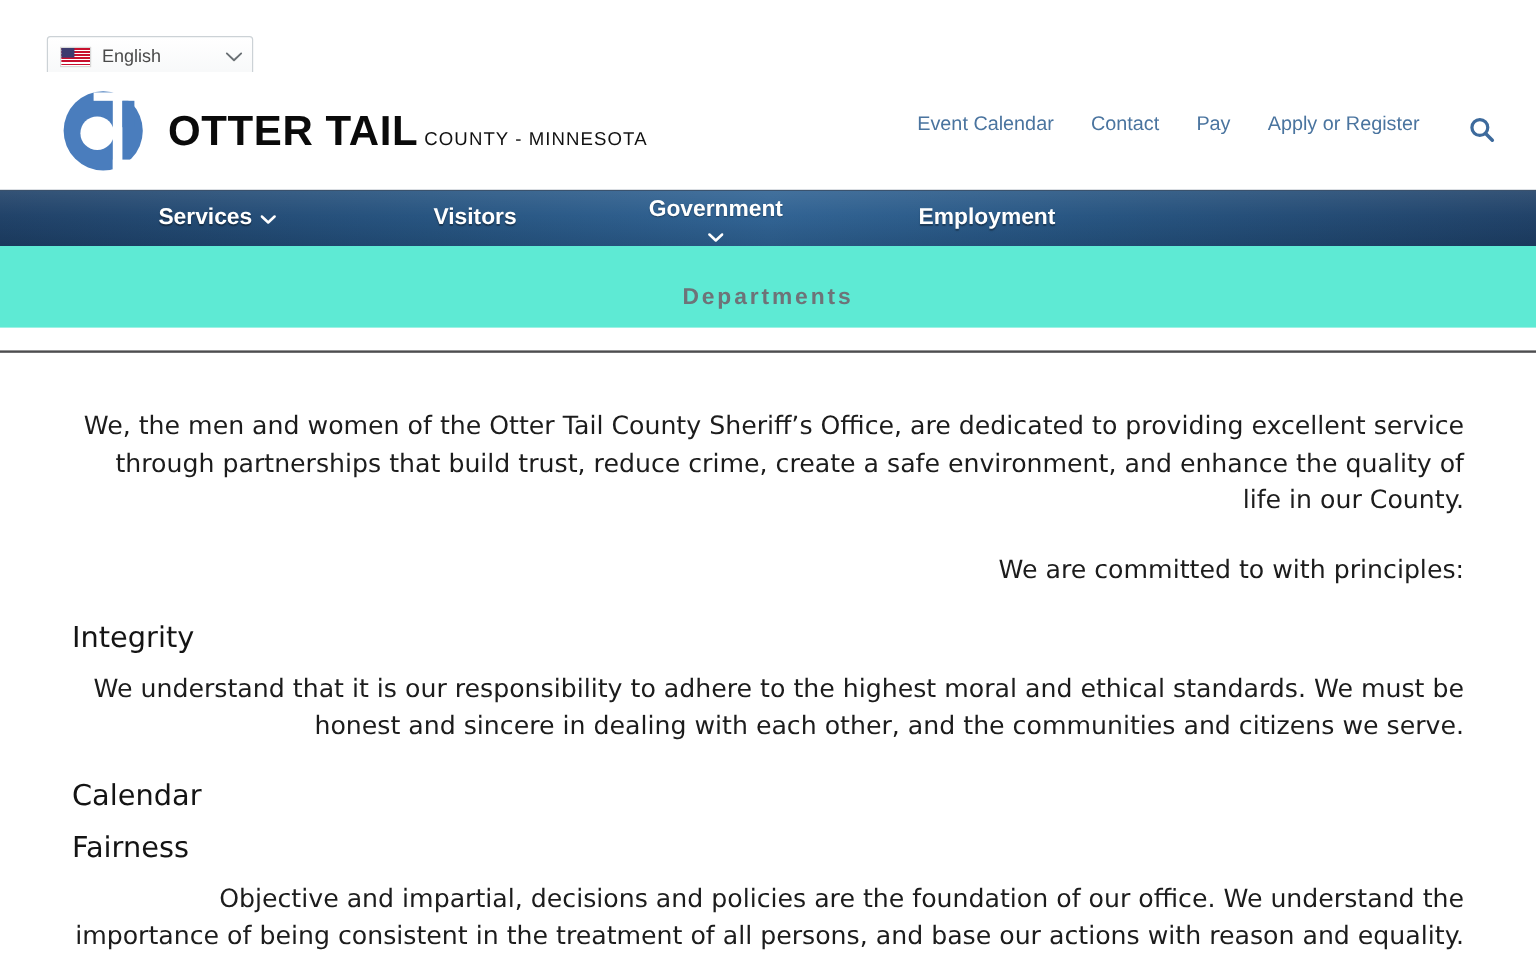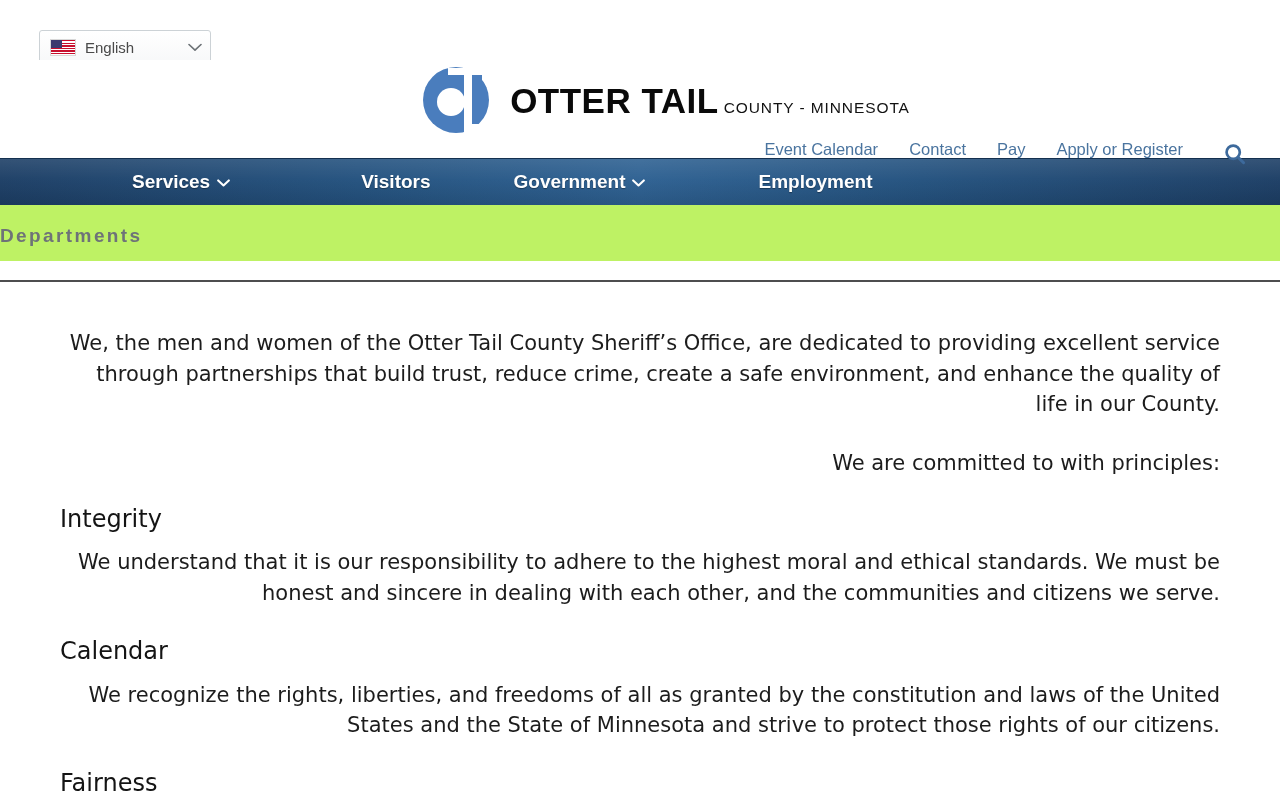--- a/index.html
+++ b/index.html
@@ -76,21 +76,20 @@
     align-items: center;
   }
 
   
   .masthead {
     height: 98px;
     position: relative;
     display: flex;
     align-items: center;
     background: #ffffff;
-    flex-direction: column;
   }
   .brand {
     display: flex;
     align-items: center;
     margin-left: 48px;
     text-decoration: none;
   }
   .logo-mark {
     width: 80px;
     height: 80px;
@@ -169,34 +168,35 @@
     text-decoration: none;
     display: flex;
     align-items: center;
     gap: 7px;
     cursor: pointer;
     text-shadow: 0 1px 1px rgba(0,0,0,0.35);
     white-space: nowrap;
   }
   .nav-item:nth-child(1) { margin-left: 22px; }
   .nav-item:nth-child(2) { margin-left: 131px; }
-  .nav-item:nth-child(3) { margin-left: 83px; }
+  .nav-item:nth-child(3) { margin-left: 110px; flex-direction: column; }
   .nav-item:nth-child(4) { margin-left: 113px; }
   .nav-caret {
     display: inline-flex;
     align-items: center;
     position: relative;
     top: 1px;
   }
 
   
   .title-block {
-    padding-top: 20px;
+    text-align: center;
+    padding-top: 32px;
     padding-bottom: 14px;
-    background: #bef264;
+    background: #5eead4;
   }
   .eyebrow {
     font-family: "Liberation Sans", sans-serif;
     font-weight: bold;
     font-size: 19px;
     letter-spacing: 2.4px;
     color: #6e7378;
     margin: 0;
   }
   .page-title {
@@ -332,18 +332,17 @@
 <div class="title-rule"></div>
 
 <main class="content">
   <p>We, the men and women of the Otter Tail County Sheriff’s Office, are dedicated to providing excellent service through partnerships that build trust, reduce crime, create a safe environment, and enhance the quality of life in our County.</p>
   <p class="tight">We are committed to with principles:</p>
 
   <h2>Integrity</h2>
   <p>We understand that it is our responsibility to adhere to the highest moral and ethical standards. We must be honest and sincere in dealing with each other, and the communities and citizens we serve.</p>
 
   <h2>Calendar</h2>
-  <p>We recognize the rights, liberties, and freedoms of all as granted by the constitution and laws of the United States and the State of Minnesota and strive to protect those rights of our citizens.</p>
 
   <h2>Fairness</h2>
   <p>Objective and impartial, decisions and policies are the foundation of our office. We understand the importance of being consistent in the treatment of all persons, and base our actions with reason and equality.</p>
 
 </main>
 
 </body></html>

